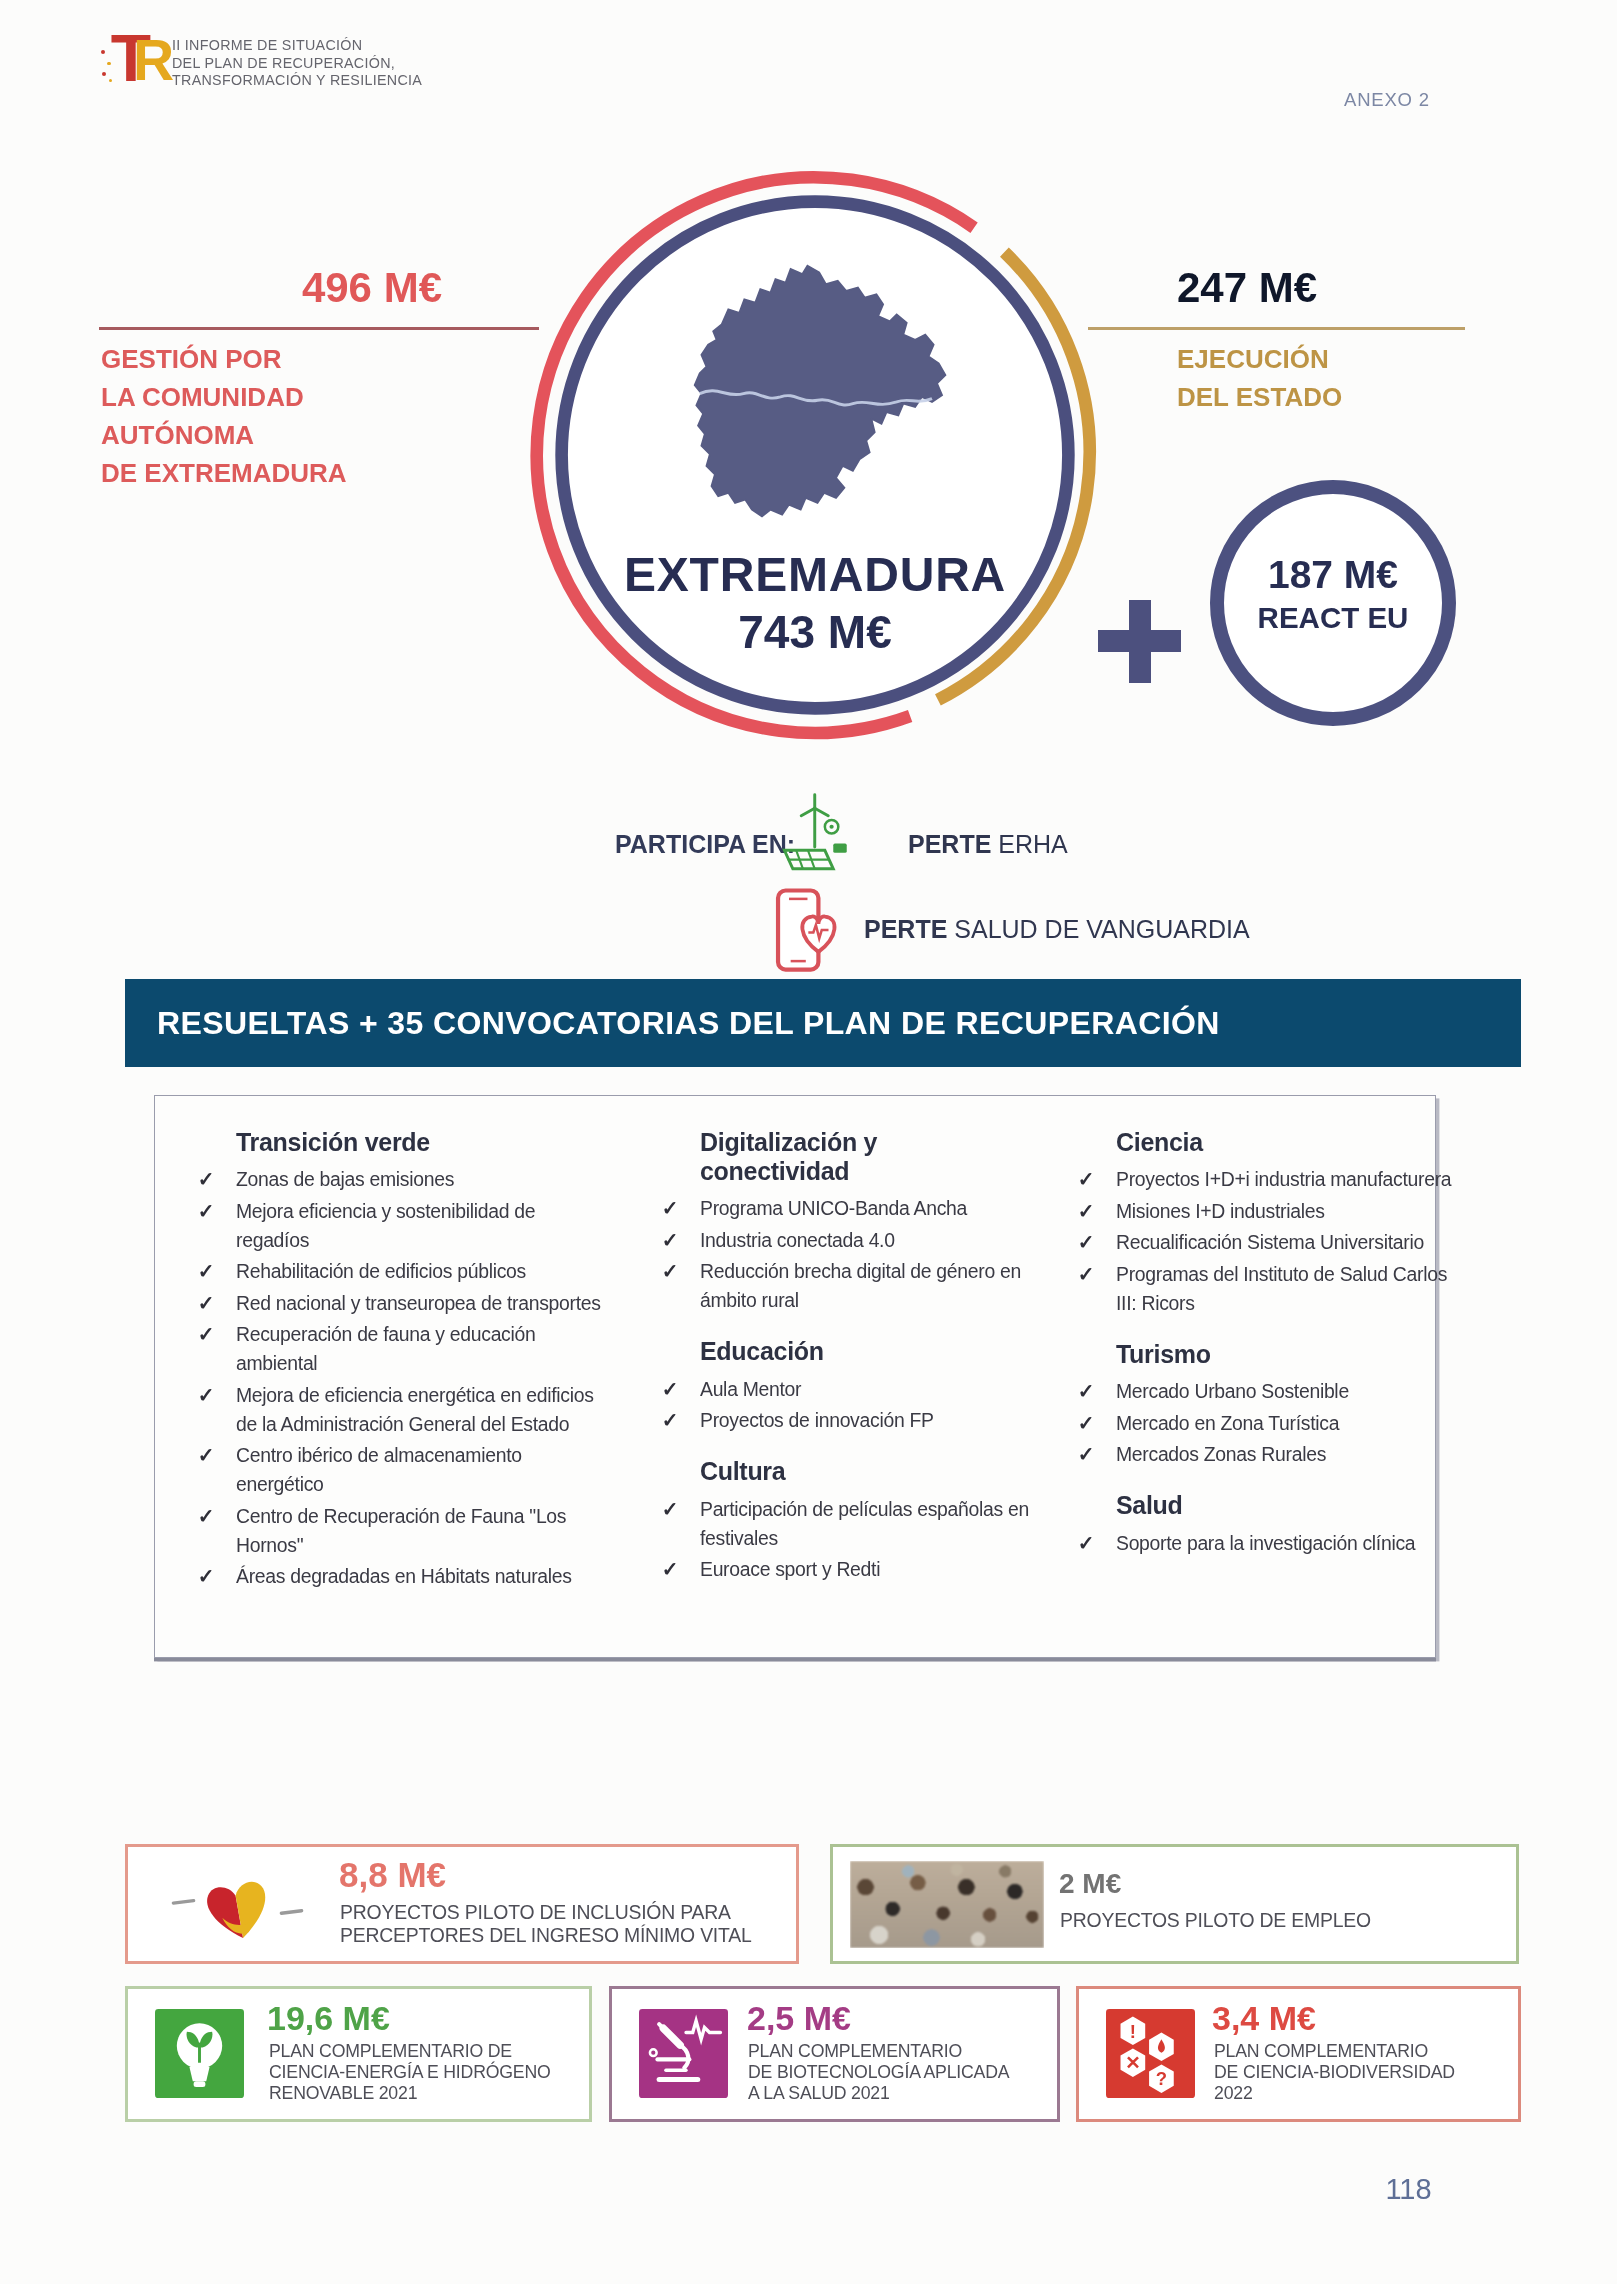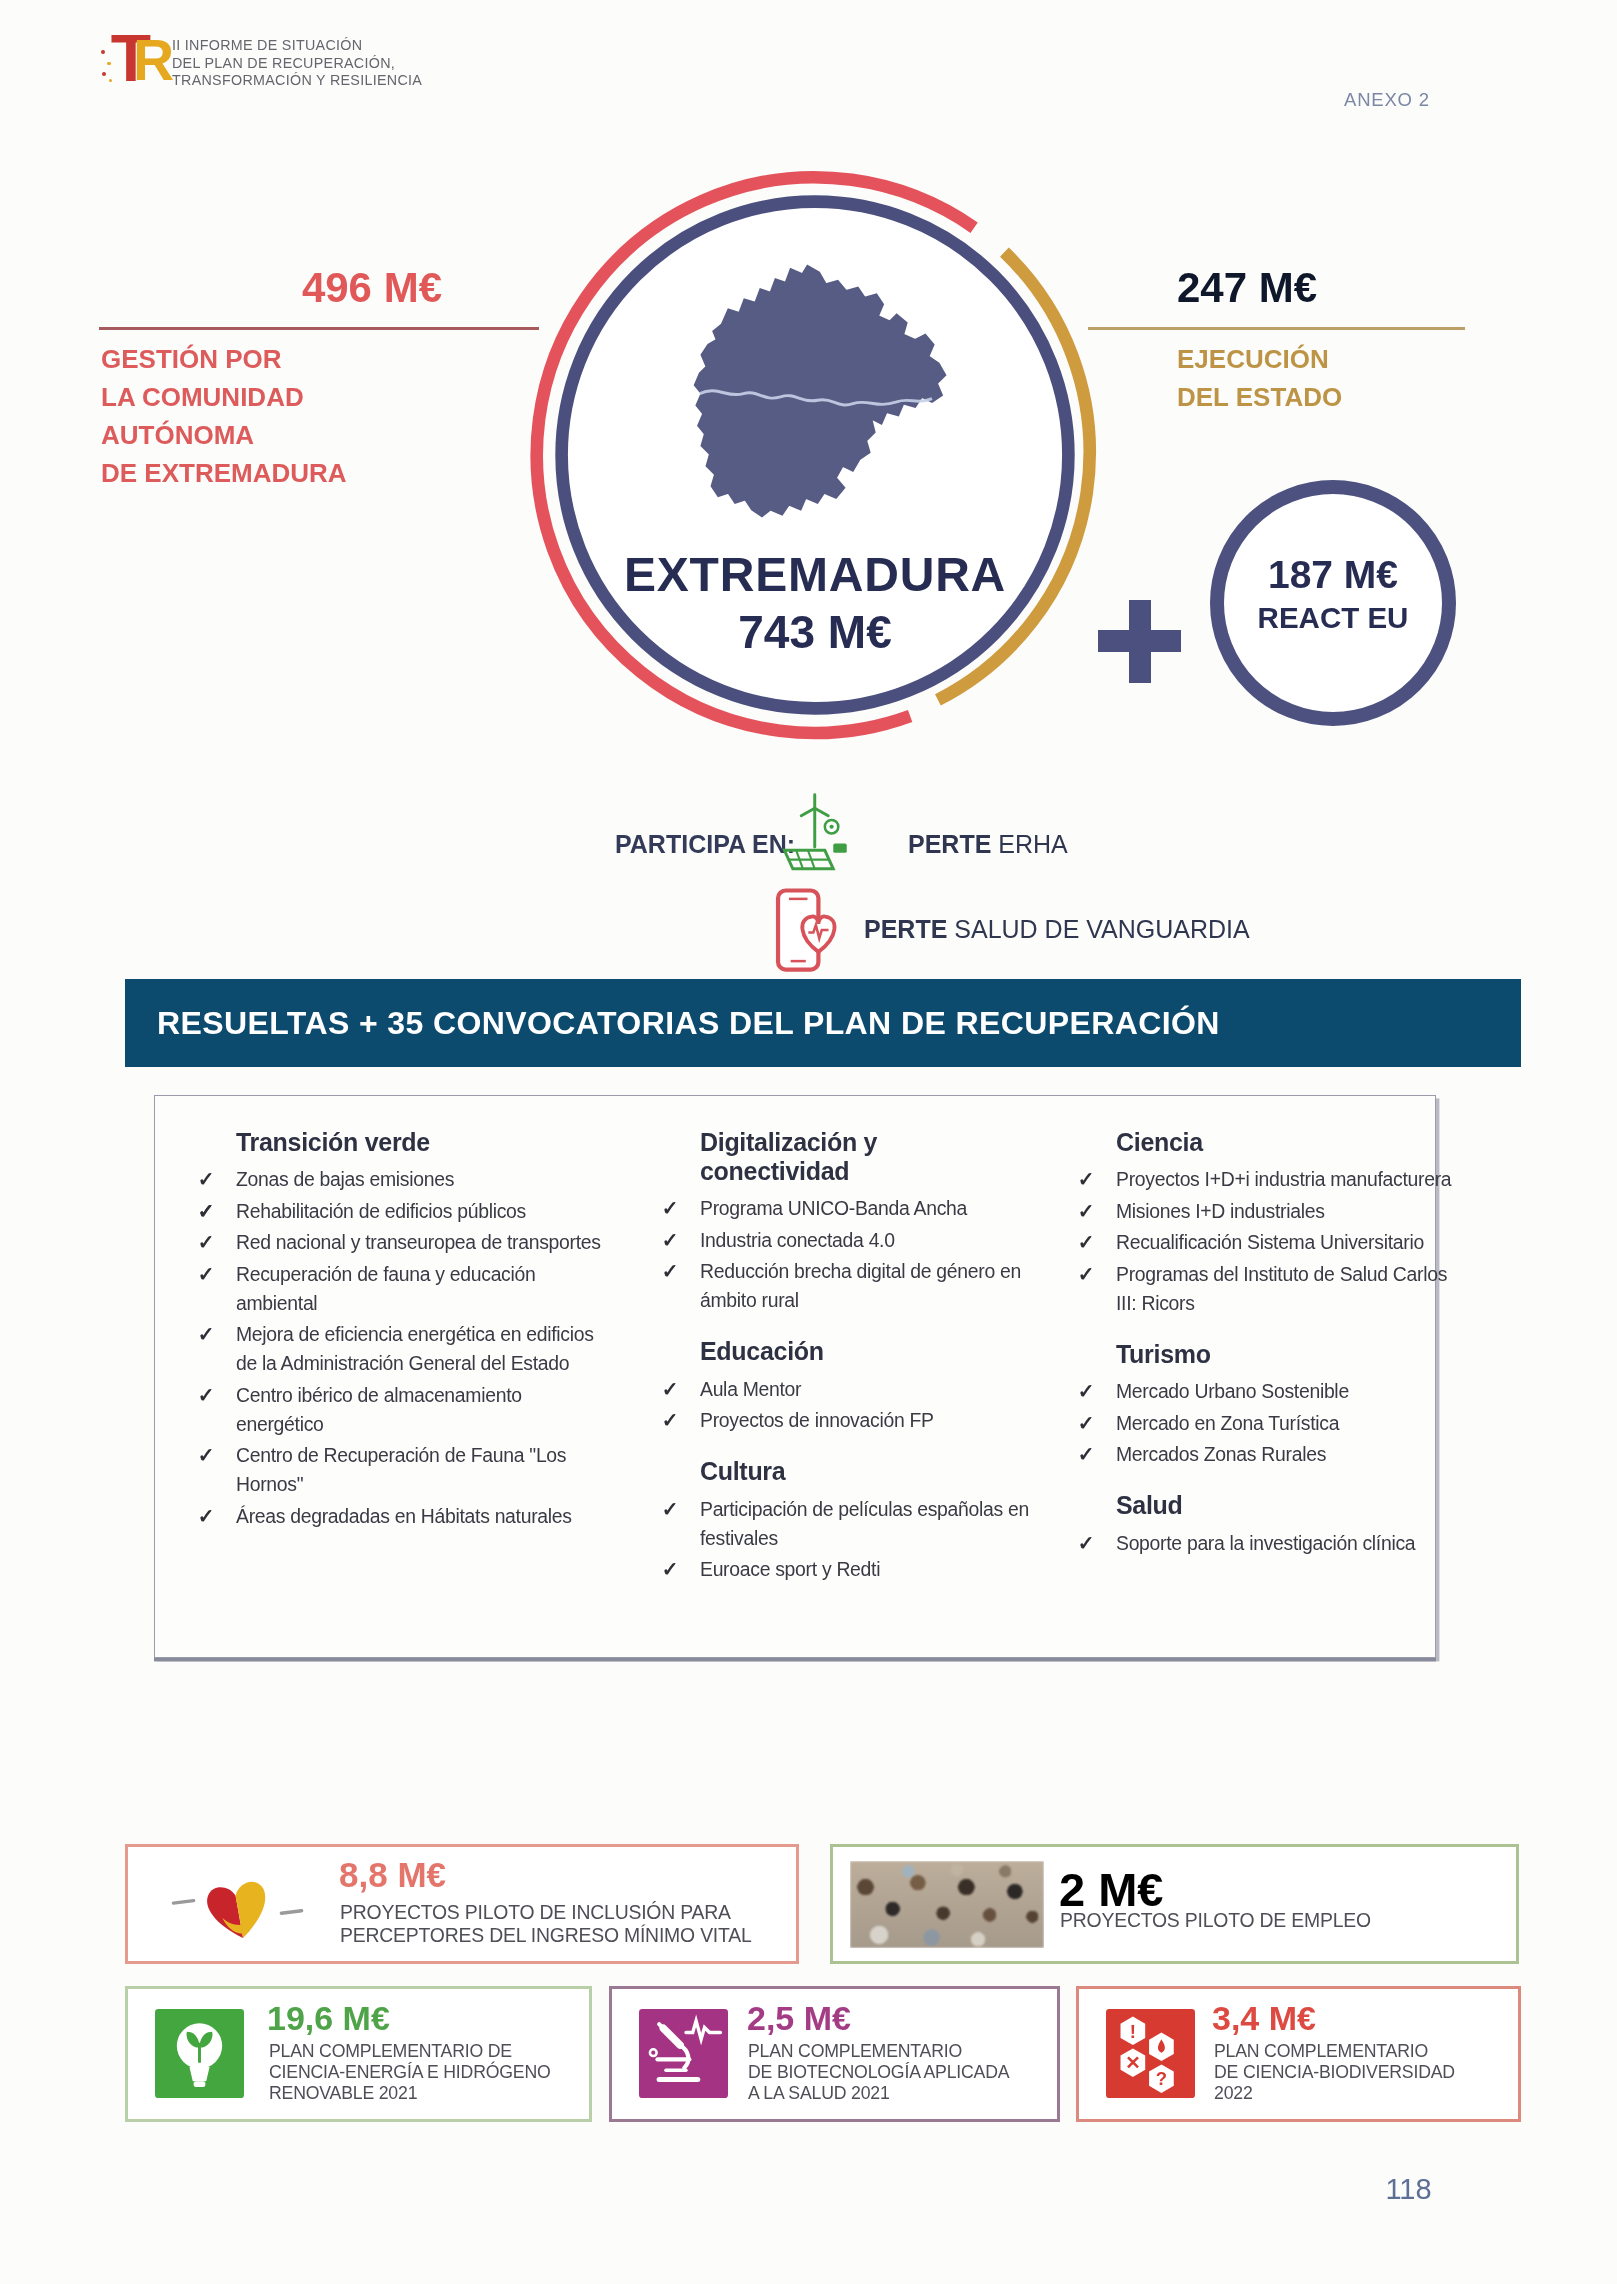--- a/index.html
+++ b/index.html
@@ -62,21 +62,21 @@
   
   .hl { background:#fff; }
   .hl-value { position:absolute; font-weight:700; }
   .hl-label { position:absolute; color:#4e4e57; letter-spacing:-0.2px; }
   .hl-label span { display:block; }
   .boxA { left:125px; top:1844px; width:674px; height:120px; border:3.4px solid #e49a8c; }
   .boxA .hl-value { left:211px; top:8.4px; font-size:35px; color:#e4756b; }
   .boxA .hl-label { left:212px; top:54px; font-size:19.4px; line-height:23px; }
   .boxA-icon { position:absolute; left:42px; top:18.5px; width:135px; height:81px; }
   .boxB { left:830px; top:1844px; width:689px; height:120px; border:3.4px solid #abc293; }
-  .boxB .hl-value { left:226px; top:15px; font-size:47px; color:#000000; }
+  .boxB .hl-value { left:226px; top:21px; font-size:28px; color:#737373; }
   .boxB .hl-label { left:227px; top:62px; font-size:19.4px; line-height:23px; }
   .crowd-photo { position:absolute; left:17px; top:13.5px; width:194px; height:87px; overflow:hidden; }
   .crowd-inner { width:100%; height:100%; filter:blur(1.2px) saturate(.85);
     background-color:#c9b8a4;
     background-image:
       radial-gradient(circle 13.5px at 8% 30%, #5d4632 0 60%, transparent 62%),
       radial-gradient(circle 11.8px at 22% 55%, #2e2a28 0 60%, transparent 62%),
       radial-gradient(circle 12.6px at 35% 25%, #7a5c41 0 60%, transparent 62%),
       radial-gradient(circle 11px at 48% 60%, #4a382b 0 60%, transparent 62%),
       radial-gradient(circle 13.5px at 60% 30%, #3a2f26 0 60%, transparent 62%),
@@ -187,21 +187,21 @@
     <div class="banner-text">RESUELTAS + 35 CONVOCATORIAS DEL PLAN DE RECUPERACIÓN</div>
   </div>
 
   <div class="abs list-box">
 
     <div class="col col1">
       <div class="grp">
         <h3 class="grp-title">Transición verde</h3>
         <ul>
           <li><span class="chk">✓</span><span>Zonas de bajas emisiones</span></li>
-          <li><span class="chk">✓</span></li>
+          <li><span class="chk">✓</span><span>Mejora eficiencia y sostenibilidad de regadíos</span></li>
           <li><span class="chk">✓</span><span>Rehabilitación de edificios públicos</span></li>
           <li><span class="chk">✓</span><span>Red nacional y transeuropea de transportes</span></li>
           <li><span class="chk">✓</span><span>Recuperación de fauna y educación ambiental</span></li>
           <li><span class="chk">✓</span><span>Mejora de eficiencia energética en edificios de la Administración General del Estado</span></li>
           <li><span class="chk">✓</span><span>Centro ibérico de almacenamiento energético</span></li>
           <li><span class="chk">✓</span><span>Centro de Recuperación de Fauna "Los Hornos"</span></li>
           <li><span class="chk">✓</span><span>Áreas degradadas en Hábitats naturales</span></li>
         </ul>
       </div>
     </div>

